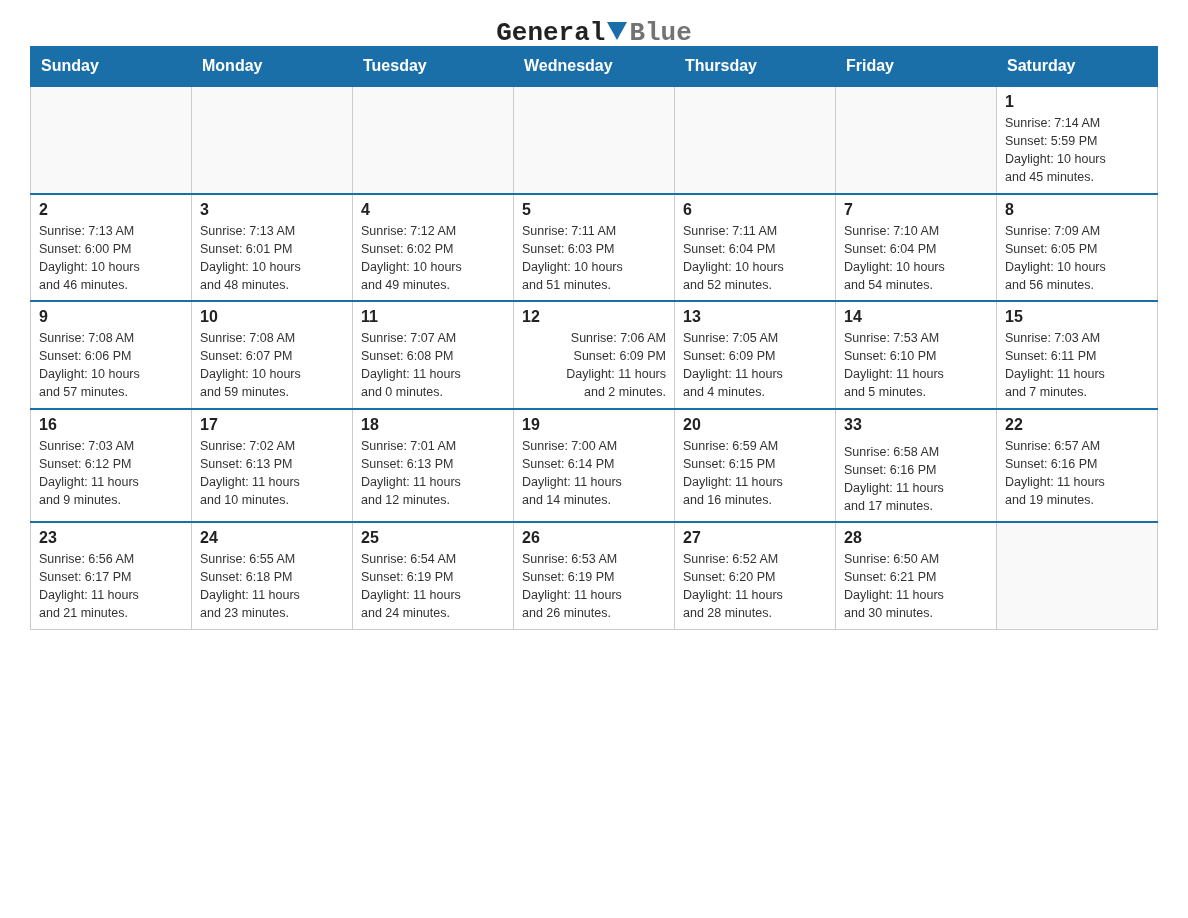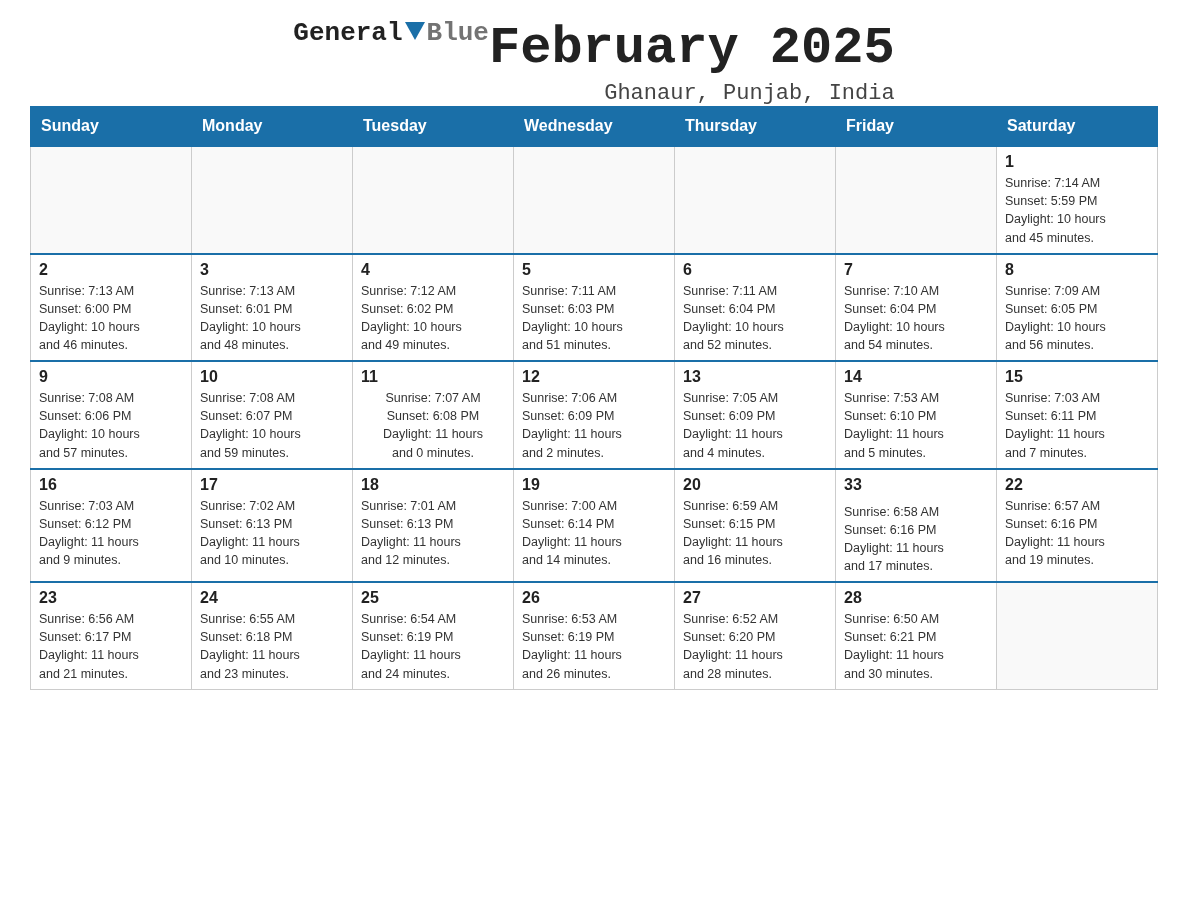--- a/index.html
+++ b/index.html
@@ -103,24 +103,20 @@
 </head>
 <body>
 
 <div class="header-area">
   <div class="logo-area">
     <div class="logo-text">
       <span class="logo-general">General</span>
       <span class="logo-arrow"></span>
       <span class="logo-blue">Blue</span>
     </div>
-  </div>
-  <div class="title-area">
-    <div class="month-title">February 2025</div>
-    <div class="location-title">Ghanaur, Punjab, India</div>
   </div>
 </div>
 
 <table class="calendar-table">
   <thead>
     <tr>
     <th>Sunday</th>
         <th>Monday</th>
         <th>Tuesday</th>
         <th>Wednesday</th>
@@ -206,28 +202,28 @@
         </td>
         <td>
           <span class="day-number">10</span>
           <div class="day-info" style="white-space: pre-line;">Sunrise: 7:08 AM
 Sunset: 6:07 PM
 Daylight: 10 hours
 and 59 minutes.</div>
         </td>
         <td>
           <span class="day-number">11</span>
-          <div class="day-info" style="white-space: pre-line; text-align: center;">Sunrise: 7:07 AM
+          <div class="day-info" style="white-space: pre-line;">Sunrise: 7:07 AM
 Sunset: 6:08 PM
 Daylight: 11 hours
 and 0 minutes.</div>
         </td>
         <td>
           <span class="day-number">12</span>
-          <div class="day-info" style="white-space: pre-line;">Sunrise: 7:06 AM
+          <div class="day-info" style="white-space: pre-line; text-align: right;">Sunrise: 7:06 AM
 Sunset: 6:09 PM
 Daylight: 11 hours
 and 2 minutes.</div>
         </td>
         <td>
           <span class="day-number">13</span>
           <div class="day-info" style="white-space: pre-line;">Sunrise: 7:05 AM
 Sunset: 6:09 PM
 Daylight: 11 hours
 and 4 minutes.</div>

